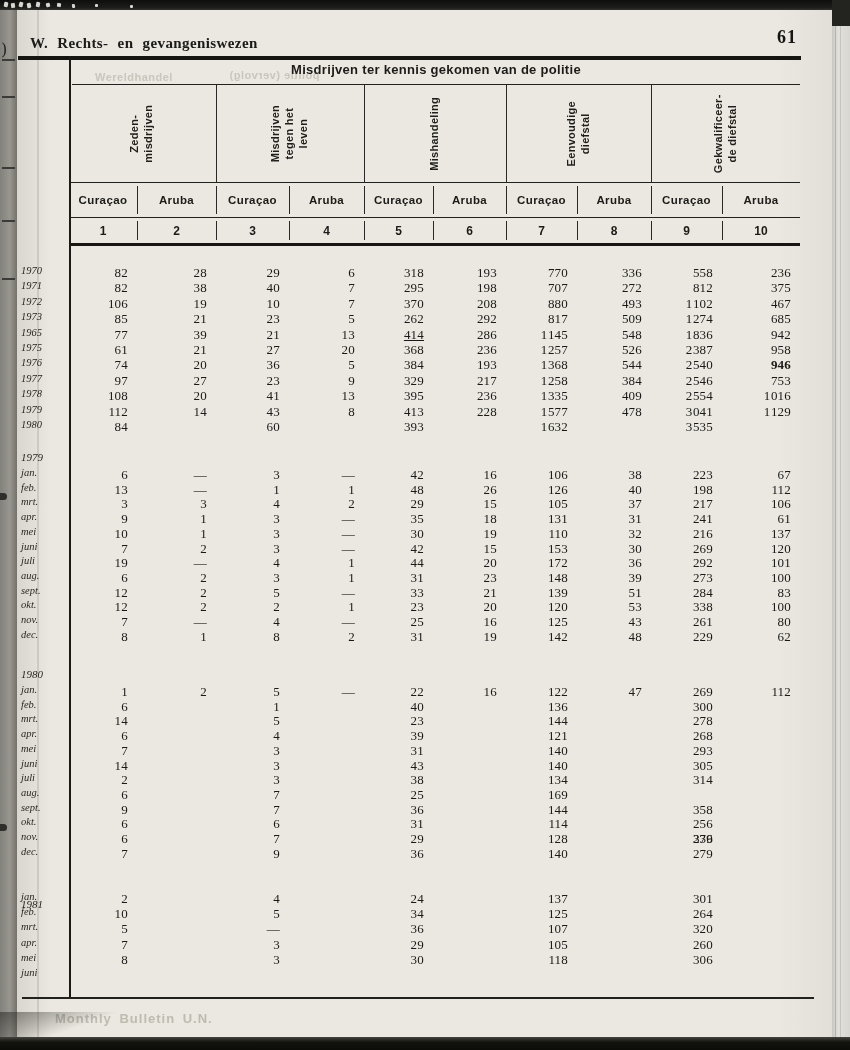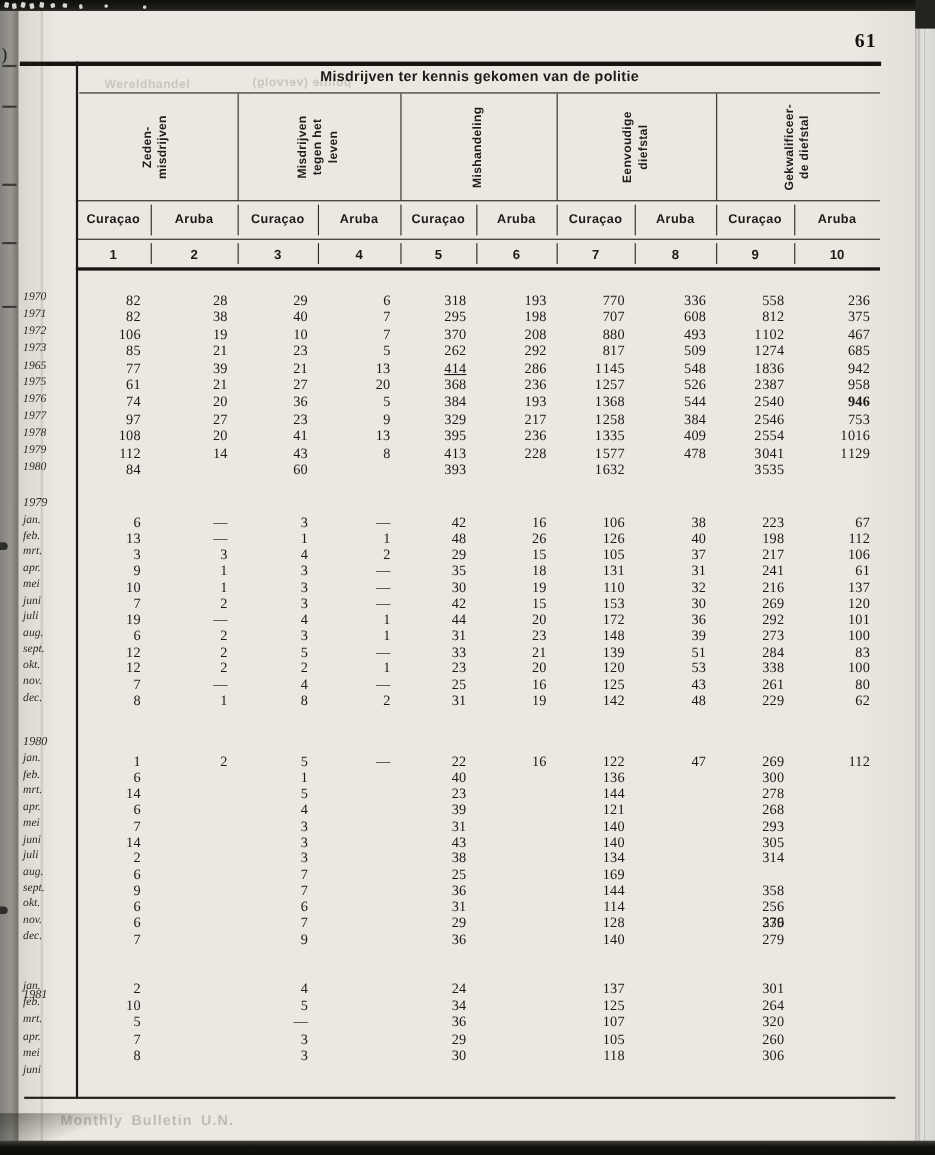--- a/index.html
+++ b/index.html
@@ -97,20 +97,21 @@
   <div class="left-dash" style="top:157px;"></div>
   <div class="left-dash" style="top:210px;"></div>
   <div class="left-dash" style="top:268px;"></div>
   <div class="left-blot" style="top:483px;"></div>
   <div class="left-blot" style="top:814px;"></div>
 </div>
 
 <div class="paper">
   <div class="gutter-line"></div>
 
+  <div class="hdr">W. Rechts- en gevangeniswezen</div>
   <div class="pageno">61</div>
   <div class="rule-top"></div>
 
   <div class="ghost" style="left:78px;top:61px;">Wereldhandel</div>
   <div class="ghost mir" style="left:212px;top:59px;">politie (vervolg)</div>
 
   <div class="tbl-title">Misdrijven ter kennis gekomen van de politie</div>
   <div class="line" style="left:55px;top:74px;width:728px;height:1px;"></div>
 
   <div class="grp g0">
@@ -204,21 +205,21 @@
       </div>
       <div class="drow" style="top: 33.4px;">
         <div class="row-label">1971</div>
         <div class="dcell" style="width: 68px;">82</div>
         <div class="dcell" style="width: 79px;">38</div>
         <div class="dcell" style="width: 73px;">40</div>
         <div class="dcell" style="width: 75px;">7</div>
         <div class="dcell" style="width: 69px;">295</div>
         <div class="dcell" style="width: 73px;">198</div>
         <div class="dcell" style="width: 71px;">707</div>
-        <div class="dcell" style="width: 74px;">608</div>
+        <div class="dcell" style="width: 74px;">272</div>
         <div class="dcell" style="width: 71px;">812</div>
         <div class="dcell" style="width: 78px;">375</div>
       </div>
       <div class="drow" style="top: 48.8px;">
         <div class="row-label">1972</div>
         <div class="dcell" style="width: 68px;">106</div>
         <div class="dcell" style="width: 79px;">19</div>
         <div class="dcell" style="width: 73px;">10</div>
         <div class="dcell" style="width: 75px;">7</div>
         <div class="dcell" style="width: 69px;">370</div>

